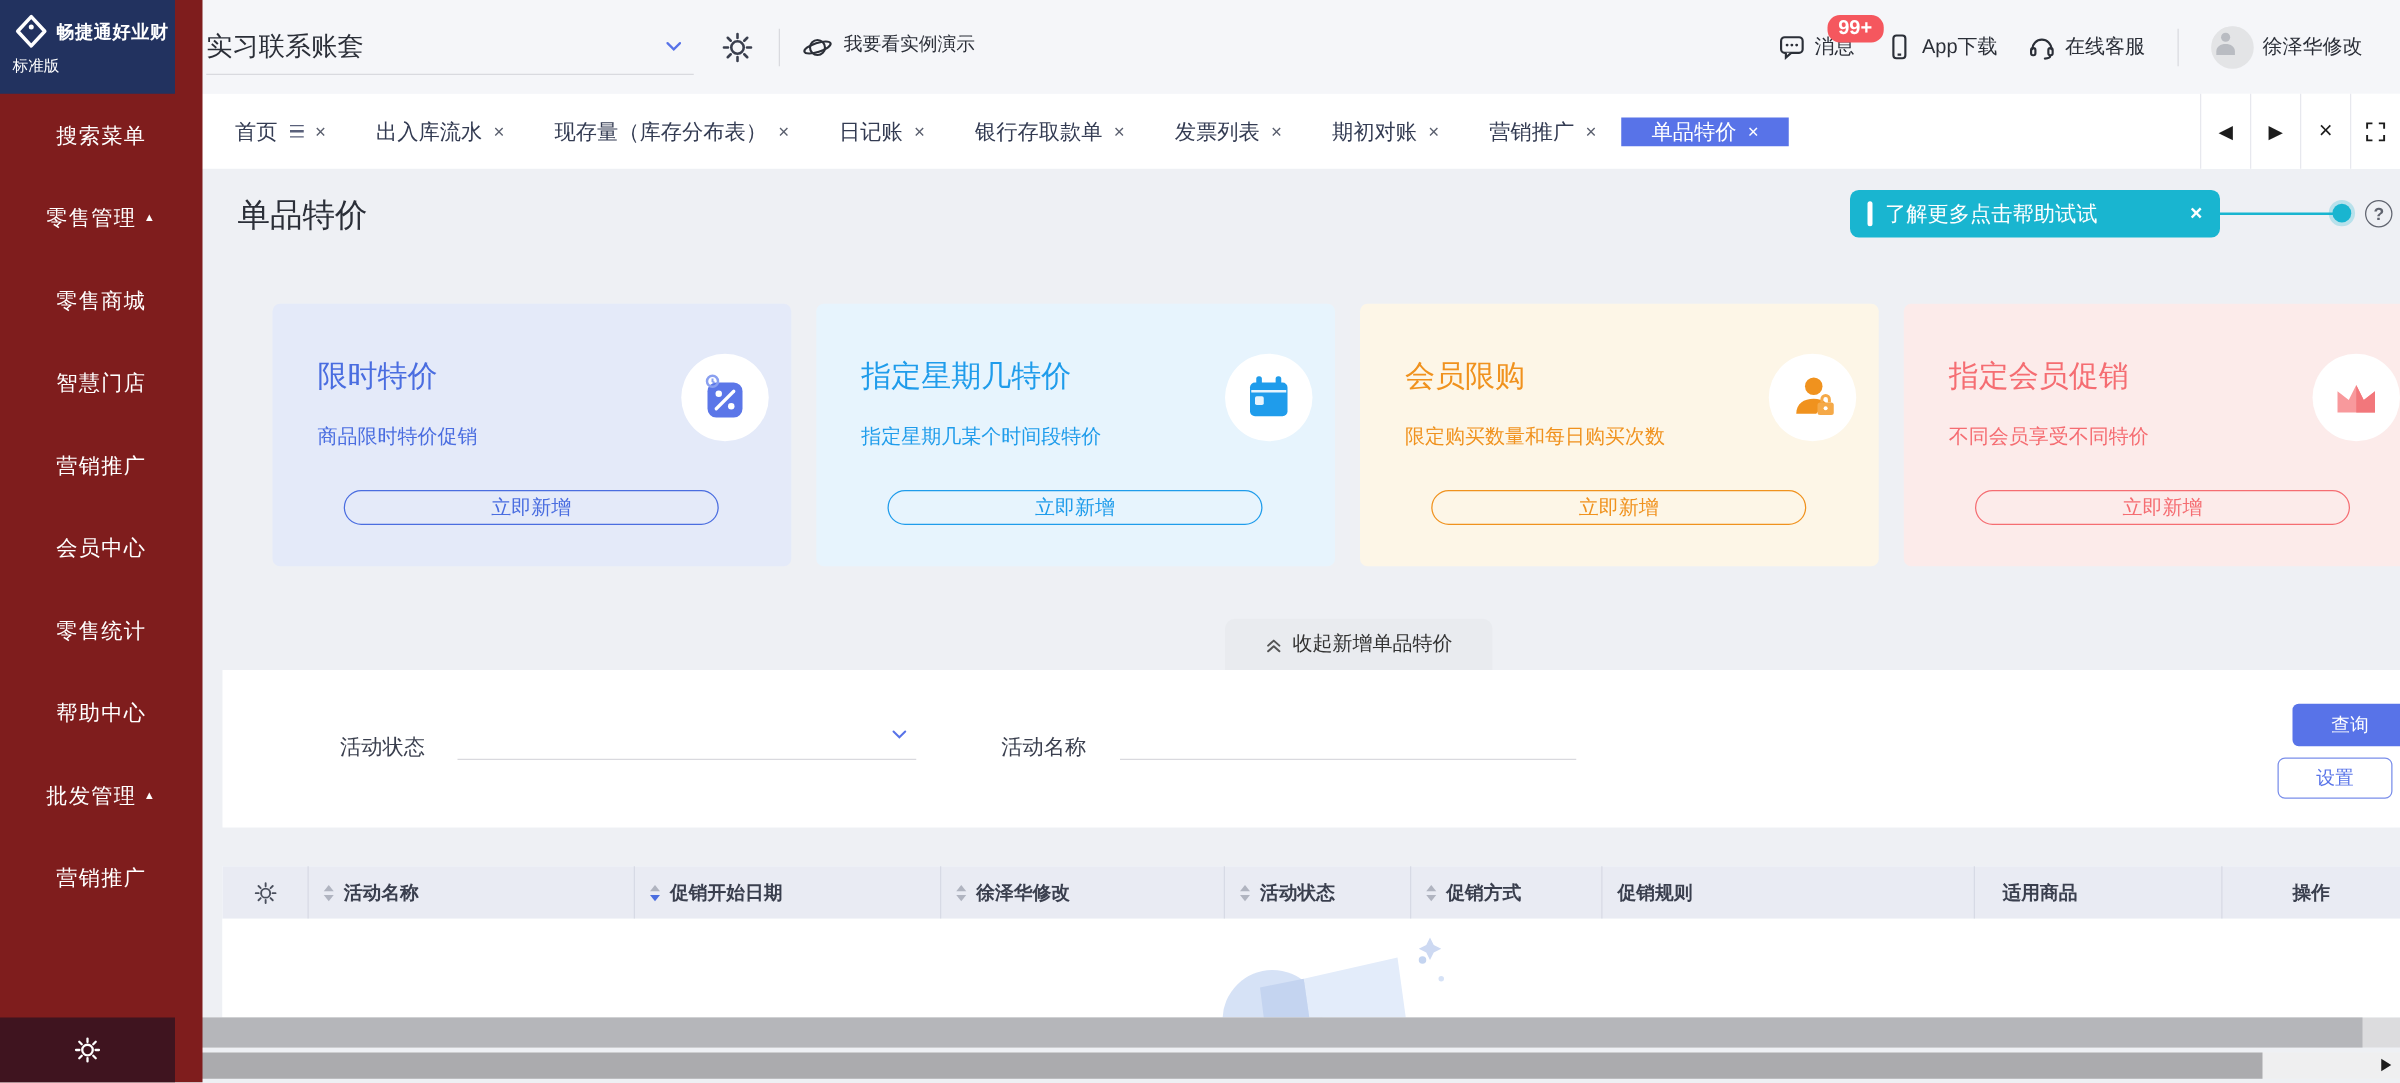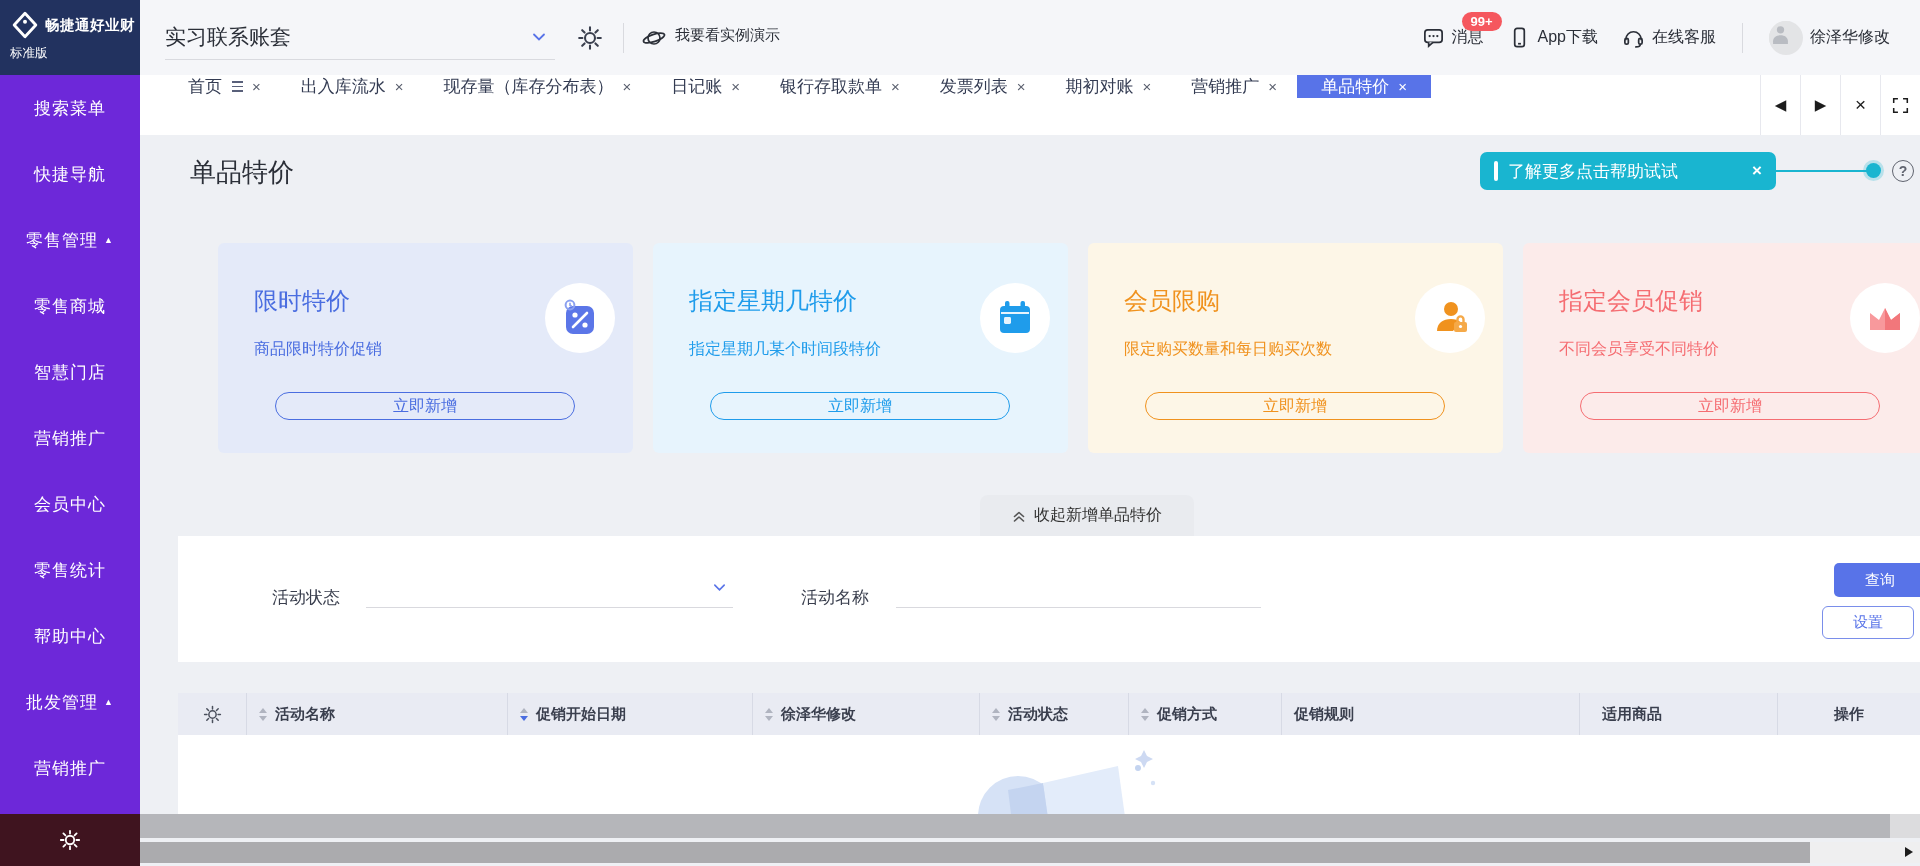--- a/index.html
+++ b/index.html
@@ -1,21 +1,21 @@
 <!DOCTYPE html>
 <html><head>
 <meta charset="utf-8">
 <style>
   * { margin:0; padding:0; box-sizing:border-box; }
   html,body { width:1920px; height:866px; overflow:hidden; }
   body { font-family:"Liberation Sans","DejaVu Sans",sans-serif; background:#eef0f4; color:#333; }
   #app { position:relative; width:1920px; height:866px; }
 
   
-  #sidebar { position:absolute; left:0; top:0; width:140px; height:866px; background:#6d28d9; z-index:30; }
+  #sidebar { position:absolute; left:0; top:0; width:162px; height:866px; background:#7f1d1d; z-index:30; }
   .logo-box { position:relative; width:140px; height:75px; background:#22325f; padding:10px 10px 6px 10px; }
   .logo-row { display:flex; align-items:center; gap:5px; }
   .logo-mark { width:30px; height:30px; flex:0 0 auto; }
   .brand-name { color:#fff; font-size:14.5px; font-weight:bold; letter-spacing:.5px; white-space:nowrap; }
   .brand-edition { color:#fff; font-size:12.5px; margin-top:5px; }
   .side-nav { position:absolute; top:75px; left:0; right:0; }
   .side-item { height:66px; display:flex; align-items:center; justify-content:center; color:#fff; font-size:17px; cursor:pointer; letter-spacing:1px; }
   .side-item .up-arrow { font-size:9px; margin-left:6px; }
   .side-gear-bar { position:absolute; bottom:0; left:0; width:140px; height:52px; background:#3f141f; display:flex; align-items:center; justify-content:center; color:#fff; cursor:pointer; }
   .side-gear-bar svg { width:22px; height:22px; }
@@ -25,26 +25,26 @@
   .account-select { position:relative; margin-left:25px; width:390px; height:44px; display:flex; align-items:center; cursor:pointer; border-bottom:1px solid #d9dadf; }
   .account-select .sel-text { font-size:21px; color:#2b2f38; }
   .account-select .chev { position:absolute; right:8px; width:16px; height:16px; }
   .tb-gear { margin-left:22px; width:26px; height:26px; color:#3a3f4e; cursor:pointer; display:flex; align-items:center; }
   .tb-divider { width:1px; height:30px; background:#d9dadf; margin:0 18px 0 20px; }
   .demo-link { display:flex; align-items:flex-start; gap:9px; font-size:15px; color:#2b2f38; cursor:pointer; }
   .demo-link svg { width:24px; height:24px; color:#2b2f38; }
   .topbar-right { position:absolute; right:30px; top:0; height:75px; display:flex; align-items:center; gap:24px; }
   .tb-item { position:relative; display:flex; align-items:center; gap:7px; font-size:16px; color:#2b2f38; cursor:pointer; }
   .tb-item svg { width:23px; height:23px; color:#2b2f38; }
-  .badge { position:absolute; top:-14px; left:40px; background:#f5575e; color:#fff; font-size:13px; font-weight:bold; padding:2px 9px; border-radius:10px; white-space:nowrap; }
+  .badge { position:absolute; top:-14px; left:40px; background:#f5575e; color:#fff; font-size:16px; font-weight:bold; padding:2px 9px; border-radius:10px; white-space:nowrap; }
   .avatar { width:34px; height:34px; border-radius:50%; overflow:hidden; background:#e3e4e6; }
   .user-name { font-size:16px; color:#2b2f38; cursor:pointer; }
 
   
-  #tabbar { position:absolute; left:140px; top:75px; right:0; height:60px; background:#fff; display:flex; align-items:flex-start; padding-left:28px; z-index:20; }
+  #tabbar { position:absolute; left:140px; top:75px; right:0; height:60px; background:#fff; display:flex; align-items:center; padding-left:28px; z-index:20; }
   .tab { display:flex; align-items:center; padding:0 20px; font-size:17px; color:#333b52; cursor:pointer; white-space:nowrap; }
   .tab .close-x { margin-left:9px; font-size:15px; color:#5a5f6e; }
   .tab.active { background:#5873e8; color:#fff; padding:0 24px; }
   .tab.active .close-x { color:#fff; }
   .tab-lines-icon { display:inline-flex; flex-direction:column; gap:3px; margin-left:10px; }
   .tab-lines-icon i { display:block; width:11px; height:1.6px; background:#59607a; }
   .tab-controls { position:absolute; right:0; top:0; height:60px; display:flex; align-items:stretch; background:#fff; }
   .tab-ctl { width:40px; display:flex; align-items:center; justify-content:center; border-left:1px solid #e7e8ee; color:#1c1c1c; font-size:15px; cursor:pointer; }
   .tab-ctl.fs svg { width:17px; height:17px; }
 
@@ -119,23 +119,20 @@
         </svg>
         <span class="brand-name">畅捷通好业财</span>
       </div>
       <div class="brand-edition">标准版</div>
     </div>
     <nav class="side-nav">
       <div class="side-item">
           <span>搜索菜单</span>
         </div>
       <div class="side-item">
-          <span>快捷导航</span>
-        </div>
-      <div class="side-item">
           <span>零售管理</span>
           <span class="up-arrow">▲</span>
         </div>
       <div class="side-item">
           <span>零售商城</span>
         </div>
       <div class="side-item">
           <span>智慧门店</span>
         </div>
       <div class="side-item">

